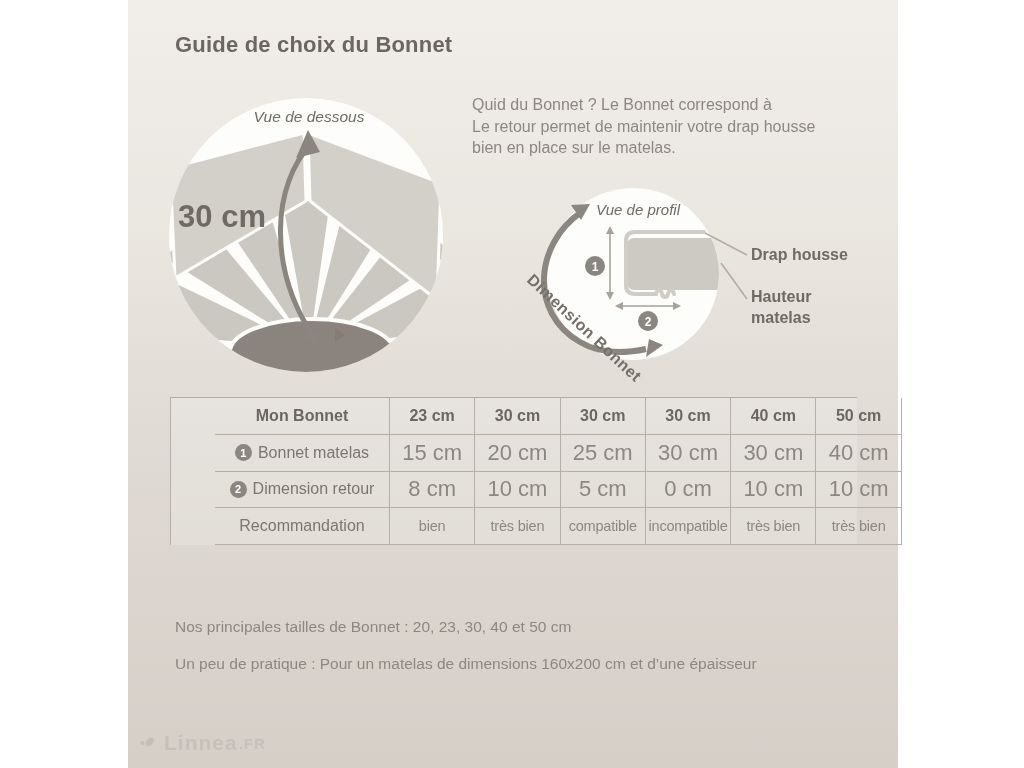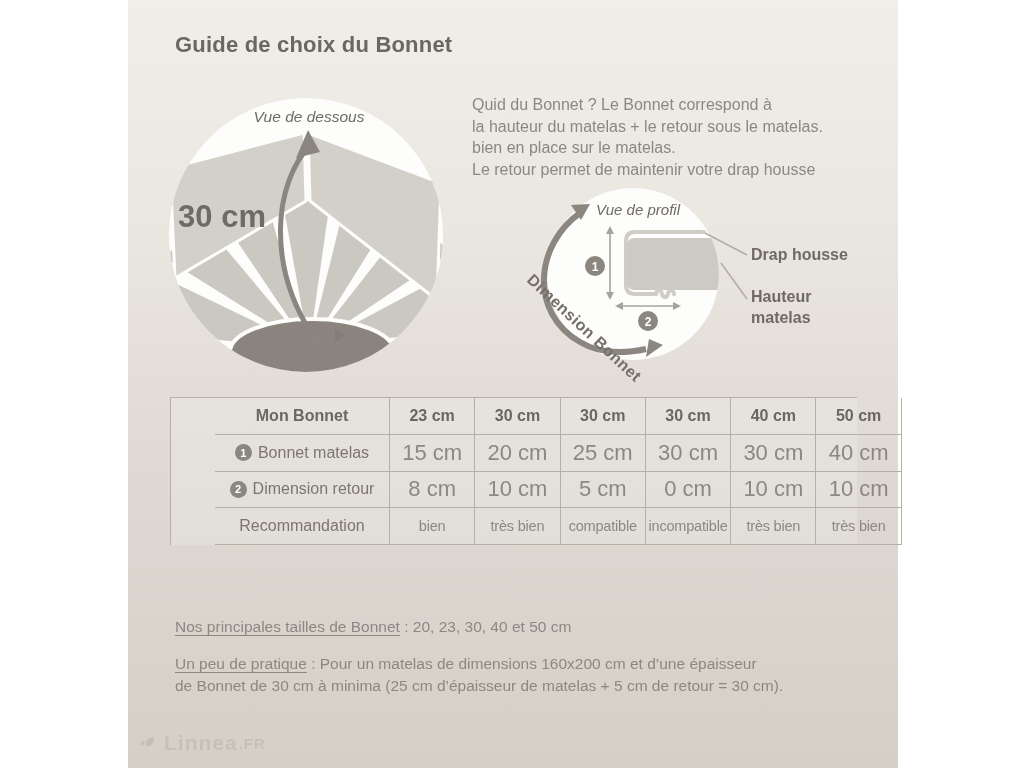--- a/index.html
+++ b/index.html
@@ -16,21 +16,21 @@
     position:absolute; left:128px; top:0; width:770px; height:768px;
     background:linear-gradient(180deg,#f1eee9 0%,#eae6e0 30%,#ded9d2 62%,#d5cfc8 100%);
   }
   .abs { position:absolute; }
   .title {
     font-size:22px; font-weight:bold; color:#6b6660; letter-spacing:0.2px;
   }
   .intro { font-size:16px; line-height:21.5px; color:#8d8781; }
   .body-text { font-size:15.5px; line-height:22px; color:#8d8781; }
   .foot-note { font-size:15px; line-height:19px; color:#8d8781; }
-  .ul { text-decoration:underline; text-underline-offset:3px; }
+  .ul { text-underline-offset:3px; }
 
   
   .bonnet-table {
     display:grid;
     grid-template-columns:175px repeat(6,85.3px);
     grid-auto-rows:36.75px;
     border-top:1px solid #b5afa7;
     border-left:1px solid #b5afa7;
     background:rgba(255,255,255,0.18);
     padding-left:44px;
@@ -94,23 +94,22 @@
 
       <path d="M 144,48 C 106,88 100,170 146,240" fill="none" stroke="#8a857f" stroke-width="5"></path>
       <polygon points="141,34 129,62 153,56" fill="#8a857f"></polygon>
       <polygon points="154,253 136,242 149,233" fill="#8a857f"></polygon>
       <text x="142" y="26" text-anchor="middle" font-size="15.5" font-style="italic" fill="#6f6a64">Vue de dessous</text>
       <text x="55" y="131" text-anchor="middle" font-size="31" font-weight="bold" fill="#6f6a64">30 cm</text>
     </svg>
 
     <div class="abs intro" style="left:344px; top:94px;">
       <div>Quid du Bonnet ? Le Bonnet correspond à</div>
-      <div>la hauteur du matelas + le retour sous le matelas.</div>
+      <div>Le retour permet de maintenir votre drap housse</div>
       <div>bien en place sur le matelas.</div>
-      <div>Le retour permet de maintenir votre drap housse</div>
     </div>
 
     <svg class="abs" style="left:390px; top:182px;" width="352" height="212" viewBox="0 0 352 212">
       <defs>
         <clipPath id="rc">
             <circle cx="115" cy="92" r="86"></circle>
           </clipPath>
       </defs>
       <circle cx="115" cy="92" r="86" fill="#fdfdfb"></circle>
       <g clip-path="url(#rc)">
@@ -186,21 +185,20 @@
       <div class="cell reco">très bien</div>
     </div>
 
 
     <div class="abs body-text" style="left:47px; top:616px;">
       <span class="ul">Nos principales tailles de Bonnet</span><span> : 20, 23, 30, 40 et 50 cm</span>
     </div>
 
     <div class="abs body-text" style="left:47px; top:653px;">
       <div><span class="ul">Un peu de pratique</span><span> : Pour un matelas de dimensions 160x200 cm et d’une épaisseur</span></div>
-      <div>de Bonnet de 30 cm à minima (25 cm d’épaisseur de matelas + 5 cm de retour = 30 cm).</div>
     </div>
 
     <div class="abs logo-row" style="left:12px; top:731px;">
       <svg width="18" height="16" viewBox="0 0 18 16">
         <circle cx="2.5" cy="8" r="2" fill="#c6bdb7"></circle>
         <path d="M 6,8 C 6,4 10,2 14,3 C 14,8 11,12 6,11 Z" fill="#c6bdb7"></path>
       </svg>
       <span class="logo-brand">Linnea</span>
       <span class="logo-tld" style="margin-left:-5px;">.FR</span>
     </div>

